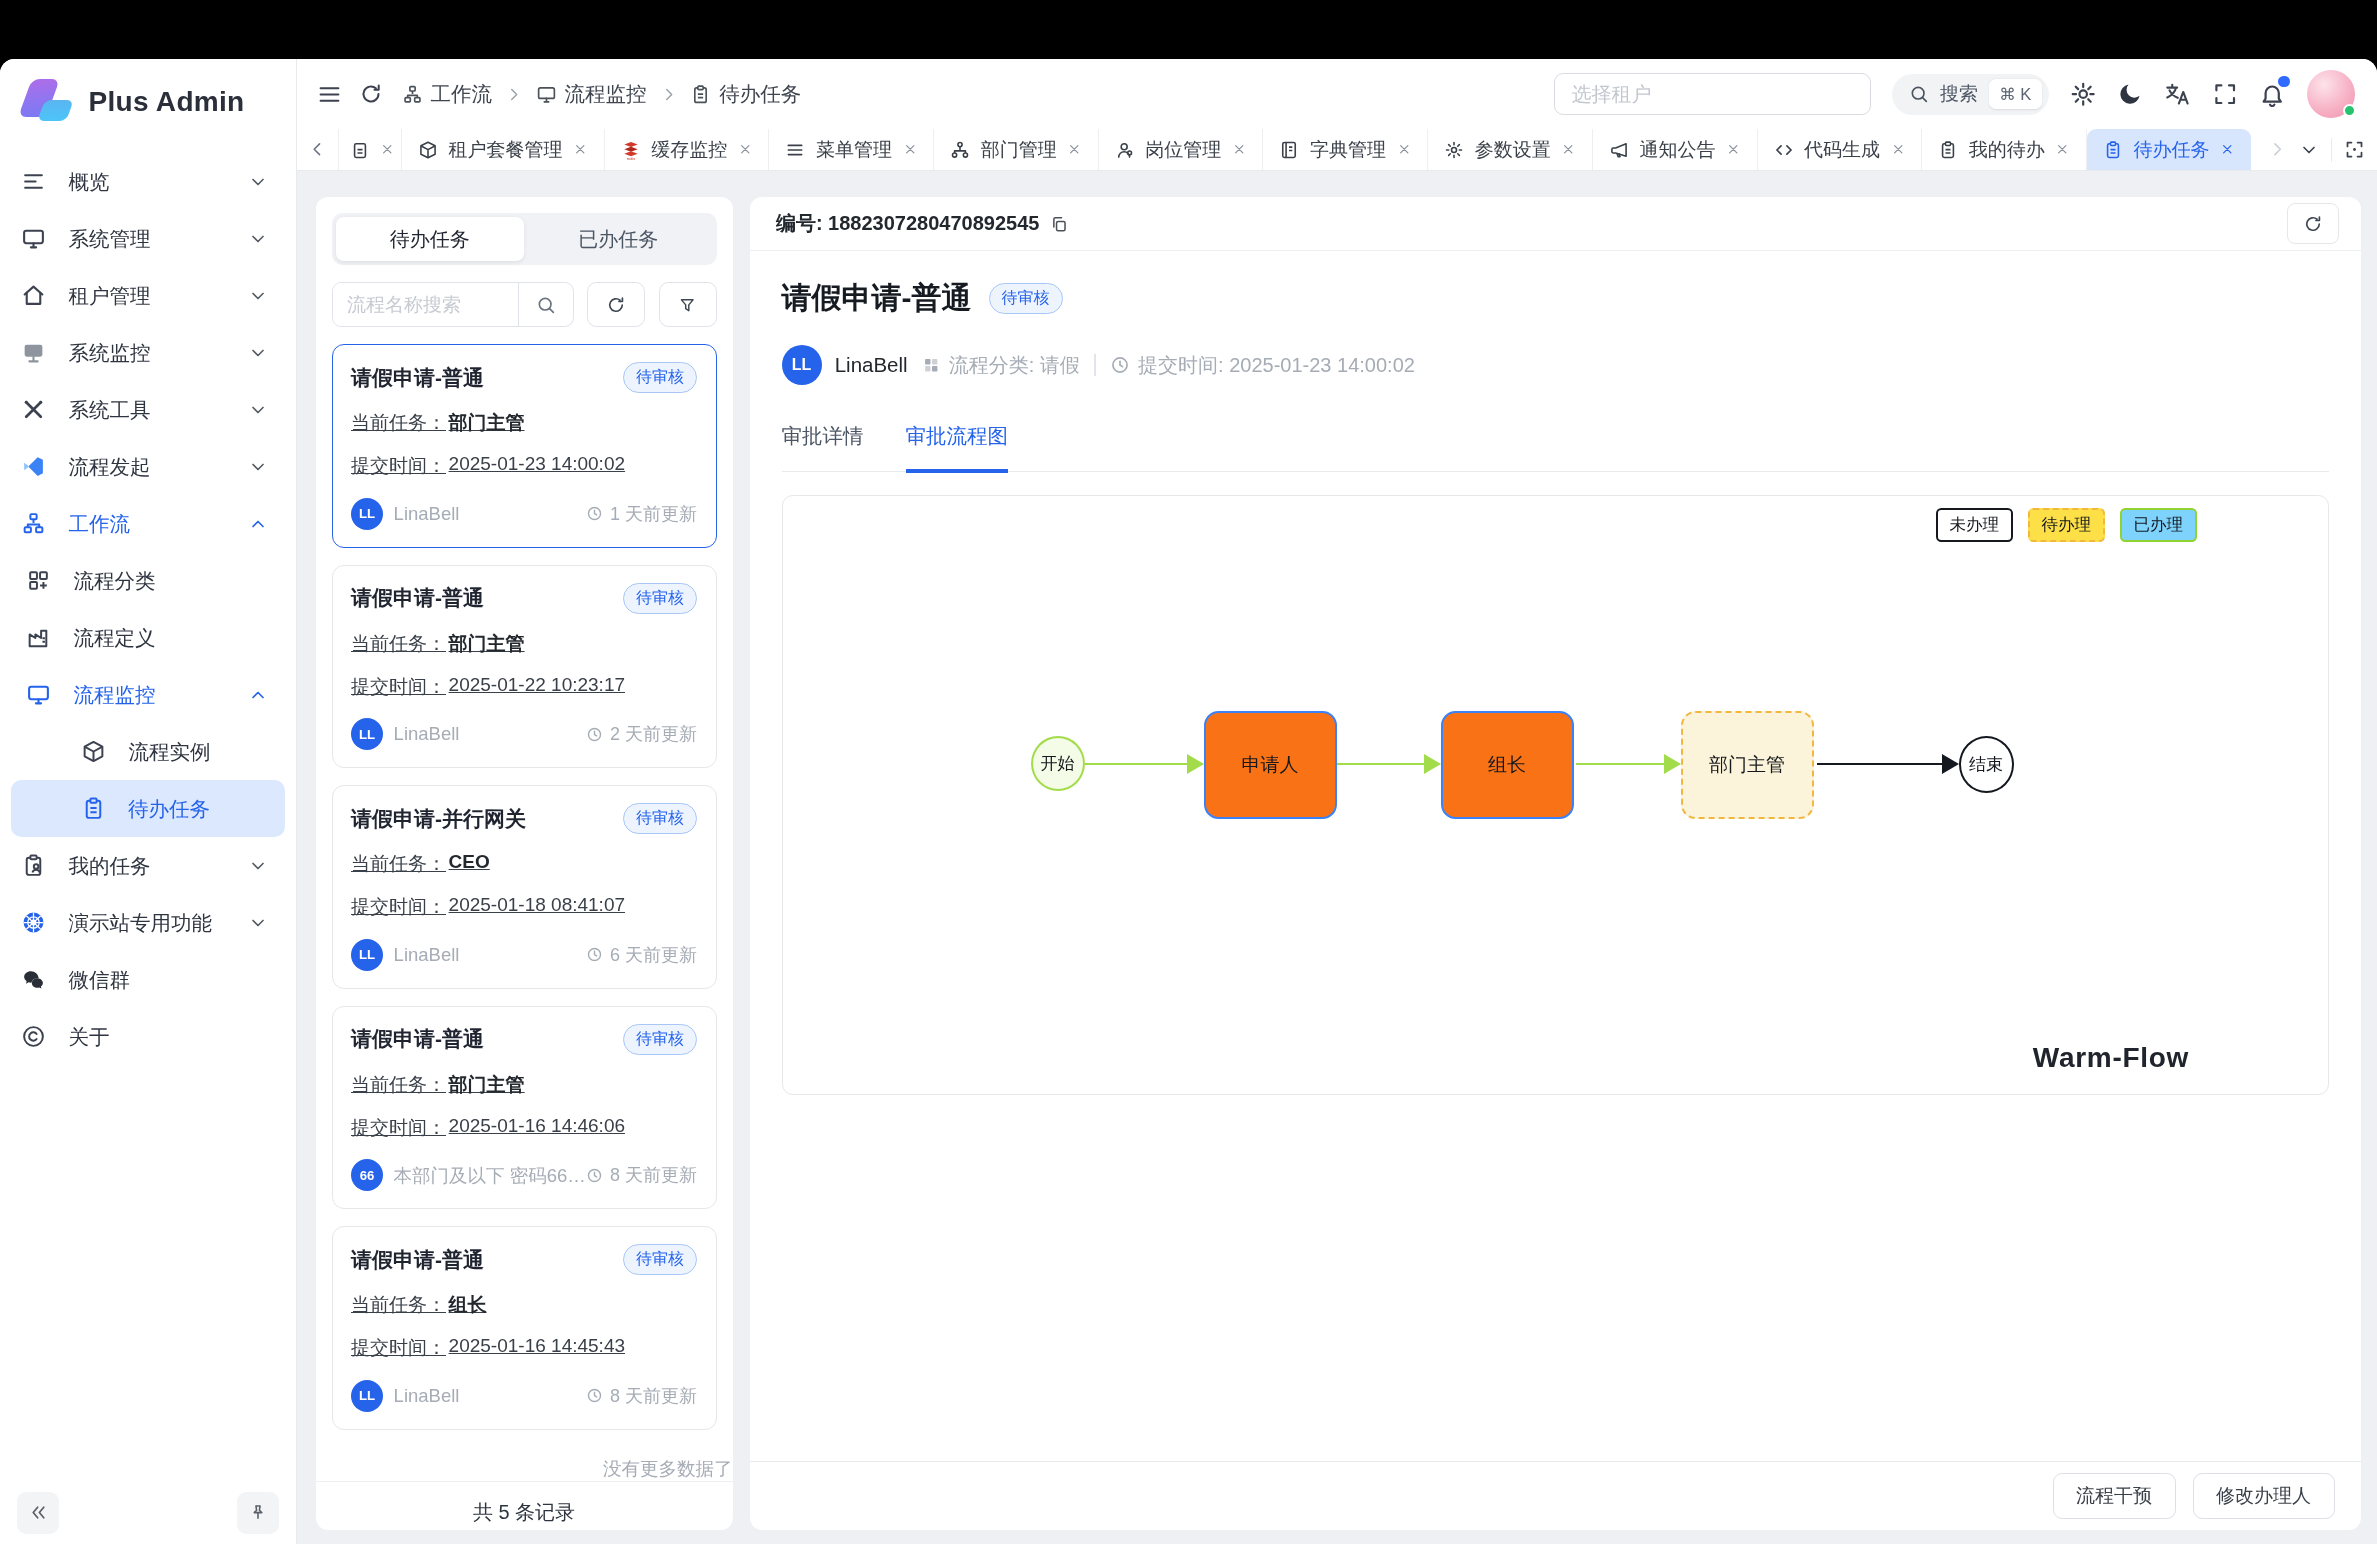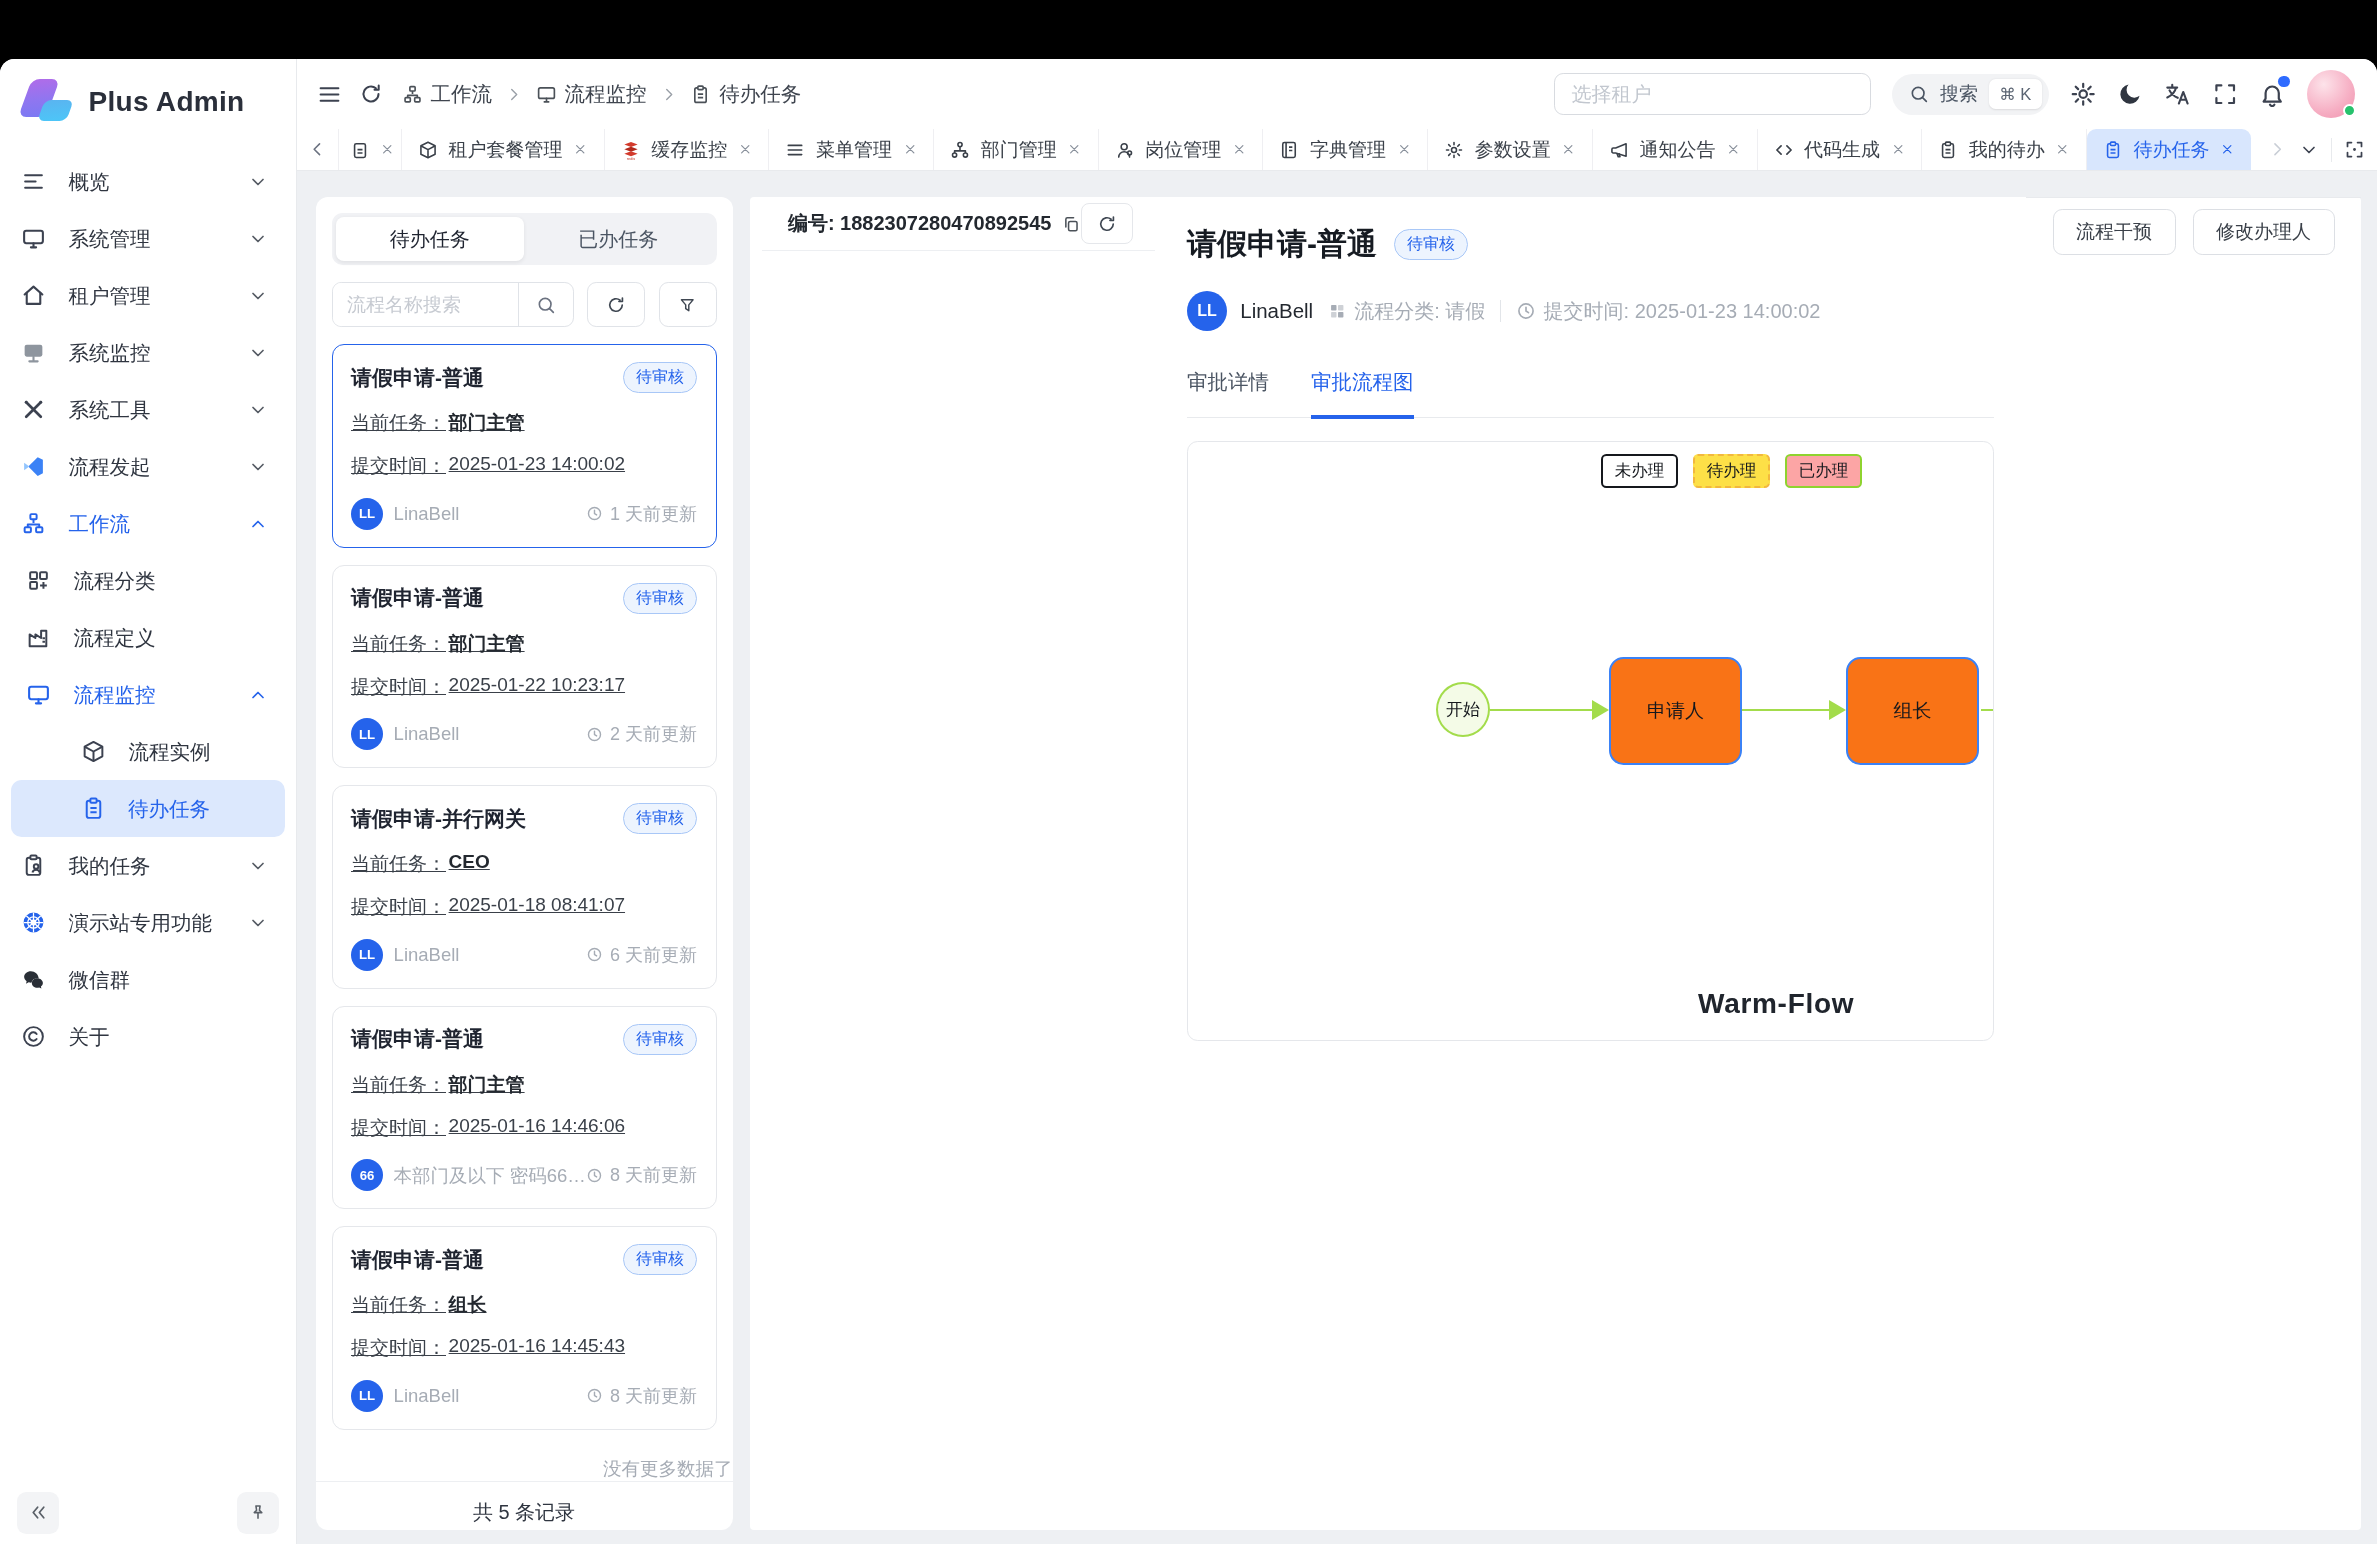--- a/index.html
+++ b/index.html
@@ -86,21 +86,21 @@
   .card-row .strong { font-weight:700; color:#23282f; }
   .card-foot { margin-top:18.5px; display:flex; align-items:center; }
   .mini-av { width:32px; height:32px; border-radius:50%; background:#2563eb; color:#fff; font-size:13.2px; font-weight:700; display:flex; align-items:center; justify-content:center; flex:none; }
   .card-name { margin-left:10.6px; font-size:18.5px; color:#a6acb5; flex:1; min-width:0; white-space:nowrap; overflow:hidden; text-overflow:ellipsis; }
   .card-upd { display:flex; align-items:center; gap:6.6px; color:#a6acb5; font-size:18px; white-space:nowrap; }
   .no-more { text-align:right; color:#a6acb5; font-size:18.5px; margin-top:26.4px; flex:none; }
   .l-spacer { flex:1; }
   .list-foot { border-top:1.3px solid #edeff2; height:61px; display:flex; align-items:center; justify-content:center; font-size:20px; color:#2f3540; flex:none; }
 
   
-  .detail-panel { flex:1; background:#fff; border-radius:4px; display:flex; flex-direction:row; min-width:0; min-height:0;padding-left:12px; }
+  .detail-panel { flex:1; background:#fff; border-radius:12px; display:flex; flex-direction:column; min-width:0; min-height:0; }
   .d-head { height:54px; display:flex; align-items:center; padding:0 22.5px 0 26.4px; border-bottom:1.3px solid #edeff2; flex:none; }
   .d-no { font-size:20px; font-weight:700; color:#23282f; }
   .copy-ic { margin-left:10.6px; color:#4b5158; }
   .d-refresh { margin-left:auto; width:52px; height:41px; border:1.3px solid #e5e7eb; border-radius:8px; display:flex; align-items:center; justify-content:center; color:#3f4752; background:#fff; }
   .d-body { flex:1; padding:26.4px 32px 0; display:flex; flex-direction:column; min-height:0; }
   .d-title-row { display:flex; align-items:center; gap:17px; }
   .d-title { font-size:30px; font-weight:800; color:#161b22; }
   .d-meta { margin-top:26.4px; display:flex; align-items:center; }
   .d-av { width:40px; height:40px; border-radius:50%; background:#2563eb; color:#fff; font-size:16px; font-weight:700; display:flex; align-items:center; justify-content:center; flex:none; }
   .d-user { font-size:20.5px; color:#23282f; margin:0 14.5px 0 13.2px; }
@@ -108,21 +108,21 @@
   .d-meta .mi { color:#a6acb5; margin-right:8px; }
   .d-sep { width:1.3px; height:22.5px; background:#e2e5e9; margin:0 14.5px; }
   .d-tabs { margin-top:37px; display:flex; gap:42px; border-bottom:1.3px solid #e8eaed; flex:none; }
   .d-tab { font-size:20.5px; color:#4b5563; padding-bottom:18.5px; }
   .d-tab.active { color:#2563eb; border-bottom:4px solid #2563eb; margin-bottom:-1.3px; }
   .flow-card { position:relative; margin-top:22.5px; height:600px; border:1.3px solid #e5e7eb; border-radius:10.6px; flex:none; overflow:hidden; }
   .legend { position:absolute; top:12px; right:131px; display:flex; gap:14.5px; }
   .lg { font-size:16.5px; padding:4px 12px; border-radius:5.3px; color:#15181d; white-space:nowrap; }
   .lg.none { border:2px solid #15181d; background:#fff; }
   .lg.pending { border:2px dashed #f2b73f; background:#fde047; }
-  .lg.done { border:2px solid #8ed32f; background:#fca5a5; }
+  .lg.done { border:2px solid #8ed32f; background:#7dd3fc; }
   .node { position:absolute; display:flex; align-items:center; justify-content:center; color:#15181d; }
   .n-start { left:248px; top:240px; width:54px; height:55px; border:2px solid #a3dc4b; background:#f4fbe7; border-radius:50%; font-size:17px; }
   .n-box { top:215px; width:133px; height:108px; border:2px solid #3b82f6; background:#f97316; border-radius:14.5px; font-size:19px; }
   .nb1 { left:421px; } .nb2 { left:658px; }
   .nb3 { left:898px; border:2px dashed #f2b73f; background:#fcf4da; }
   .n-end { left:1176px; top:240px; width:55px; height:57px; border:2.6px solid #14181f; background:#fff; border-radius:50%; font-size:17px; }
   .edge { position:absolute; top:267px; height:2.6px; background:#a3dc4b; }
   .e1 { left:302px; width:102px; } .e2 { left:554px; width:87px; } .e3 { left:793px; width:88px; }
   .e4 { left:1034px; width:125px; background:#14181f; }
   .ah { position:absolute; top:258px; width:0; height:0; border-top:10px solid transparent; border-bottom:10px solid transparent; border-left:17px solid #a3dc4b; }

